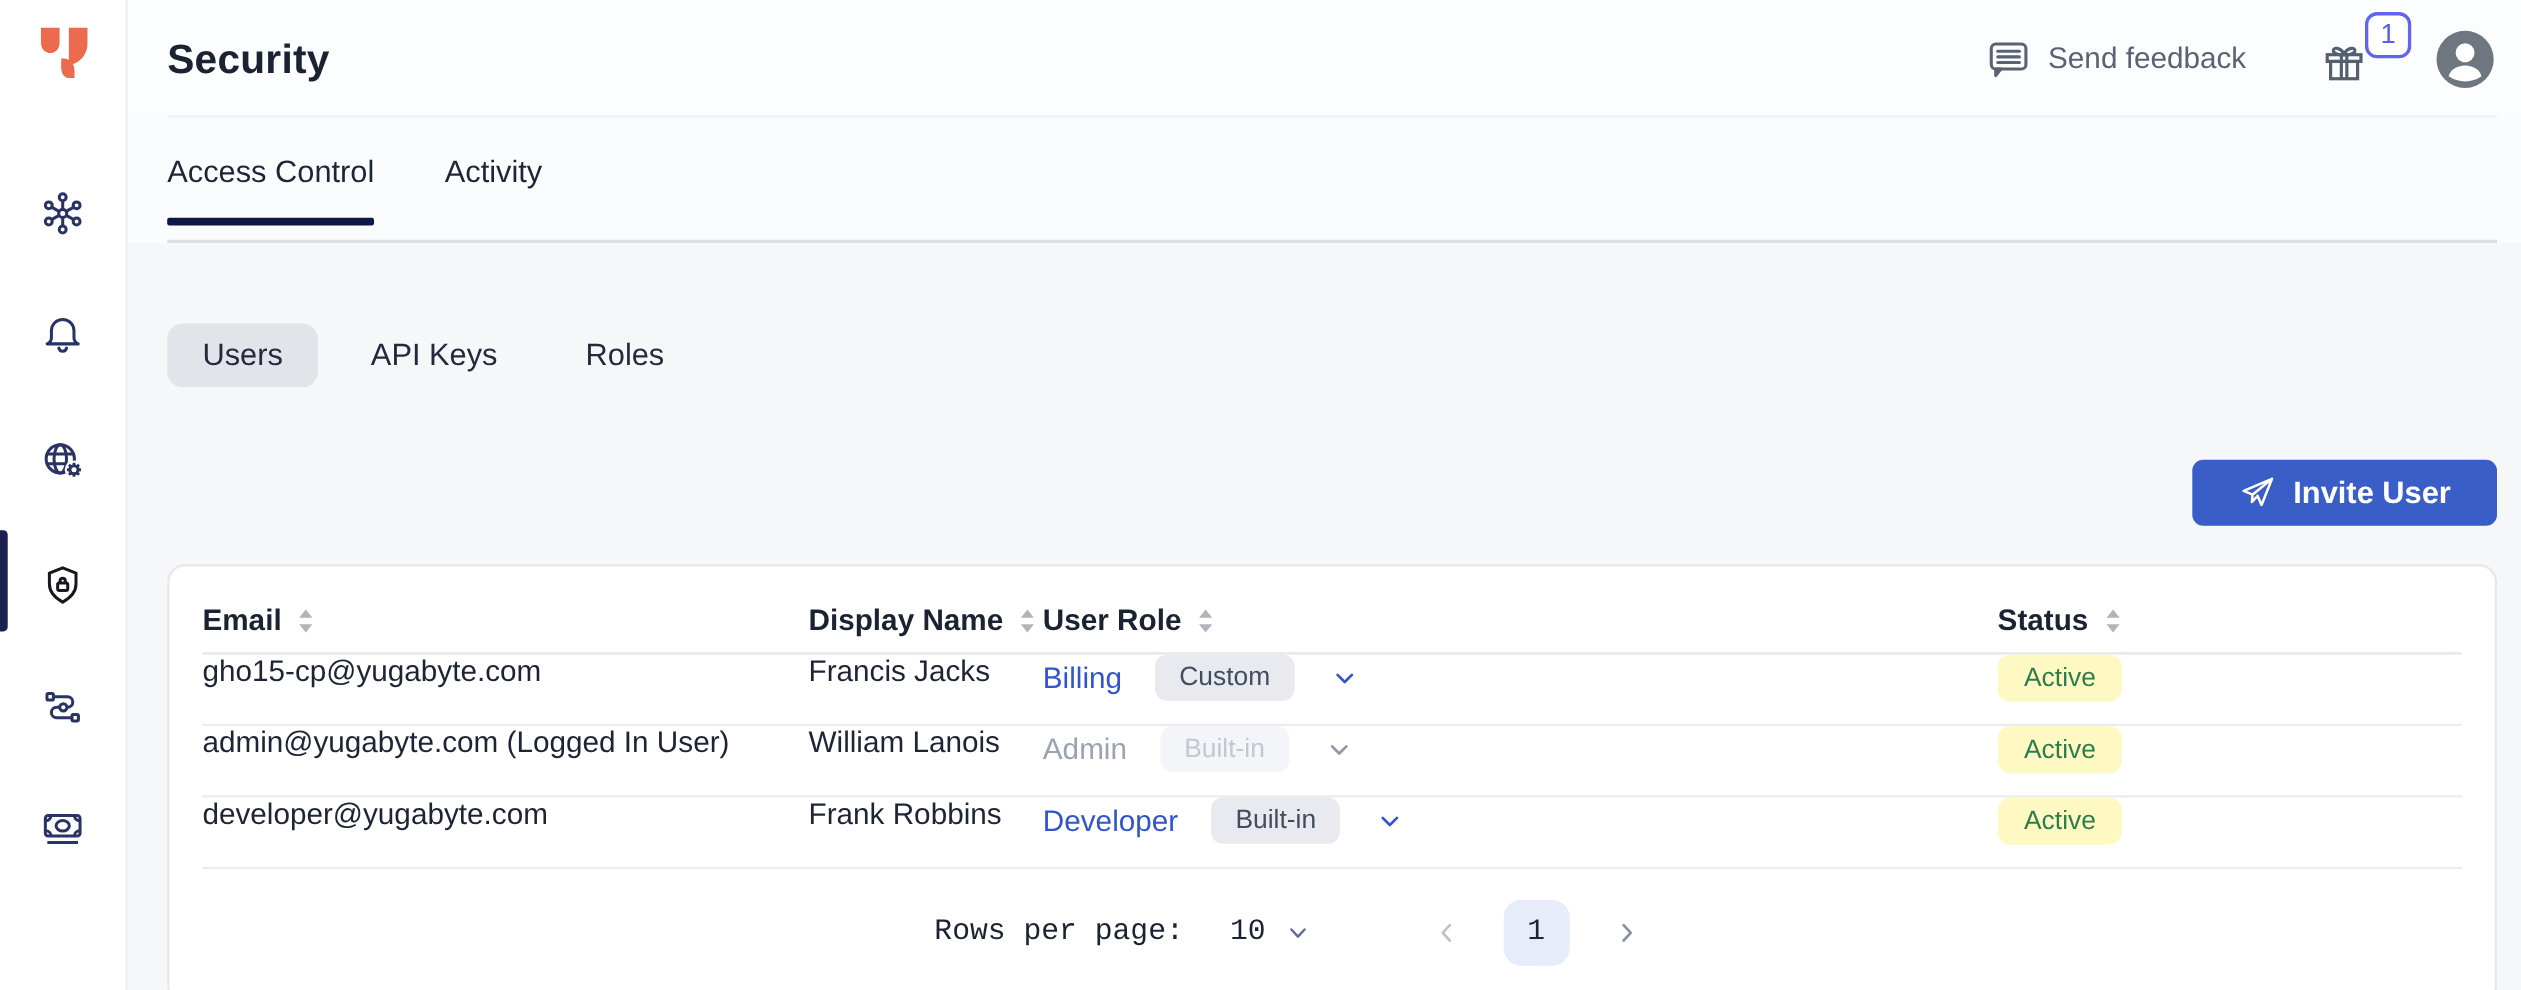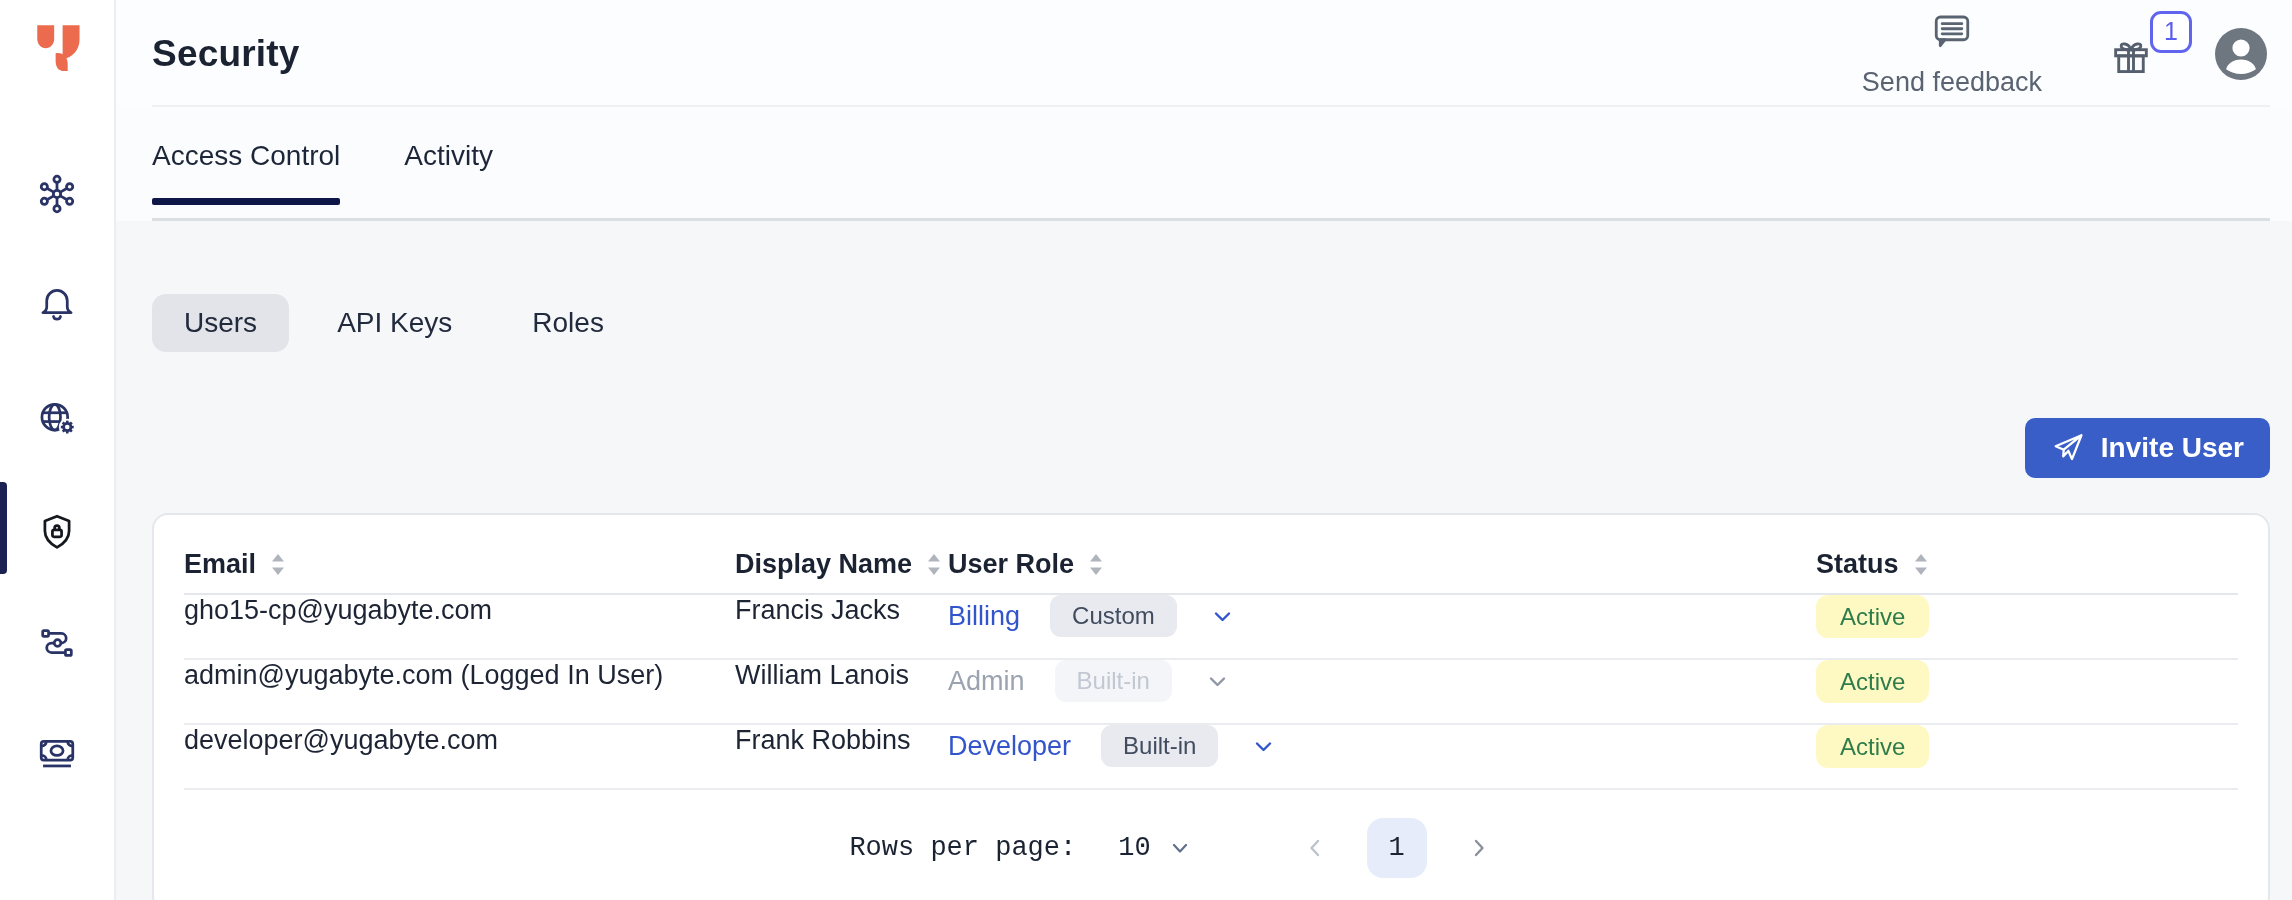--- a/index.html
+++ b/index.html
@@ -40,21 +40,21 @@
   .page-header {
     position:relative; height:107px; background:#fcfdfe;
     display:flex; align-items:center; padding:0 24px 0 36px;
   }
   .page-header::after {
     content:""; position:absolute; left:36px; right:22px; bottom:0;
     height:2px; background:#eef0f3;
   }
   .page-title { font-size:37px; font-weight:bold; color:#1b2333; letter-spacing:.2px; }
   .header-right { margin-left:auto; display:flex; align-items:center; }
-  .feedback-btn { display:flex; align-items:center; gap:15px; cursor:pointer;flex-direction:column; }
+  .feedback-btn { display:flex; align-items:center; gap:15px; cursor:pointer; }
   .feedback-btn svg { width:42px; height:42px; }
   .feedback-label { font-size:27px; color:#5a6372; }
   .gift-wrap { position:relative; margin-left:66px; margin-right:60px; cursor:pointer; }
   .gift-wrap svg { width:46px; height:48px; display:block; margin-top:6px; }
   .gift-badge {
     position:absolute; top:-16px; right:-38px; width:42px; height:42px;
     background:#ffffff; border:3px solid #6064ee; border-radius:11px;
     color:#5a5ef0; font-size:25px; display:flex; align-items:center; justify-content:center;
   }
   .avatar { width:54px; height:54px; cursor:pointer; }
@@ -85,21 +85,21 @@
   }
   .subtabs { display:flex; align-items:center; gap:16px; padding-top:38px; }
   .subtab {
     height:58px; padding:0 32px; display:flex; align-items:center;
     font-size:28px; color:#222b3d; border-radius:14px; cursor:pointer; white-space:nowrap;margin-top:35px;
   }
   .subtab.active { background:#e2e4e9; }
 
   .invite-row { display:flex; justify-content:flex-end; margin-top:66px; }
   .invite-btn {
-    height:60px; padding:0 26px; background:#3a5ec8; border:none; border-radius:10px;
+    height:60px; padding:0 42px; background:#3a5ec8; border:none; border-radius:10px;
     color:#ffffff; font-size:28px; font-weight:bold; font-family:inherit;
     display:flex; align-items:center; gap:16px; cursor:pointer;
   }
   .invite-btn svg { width:34px; height:34px; }
 
   
   .card {
     margin-top:35px; background:#ffffff; border:2px solid #e4e7ec;
     border-radius:16px; height:399px; overflow:hidden;
   }

